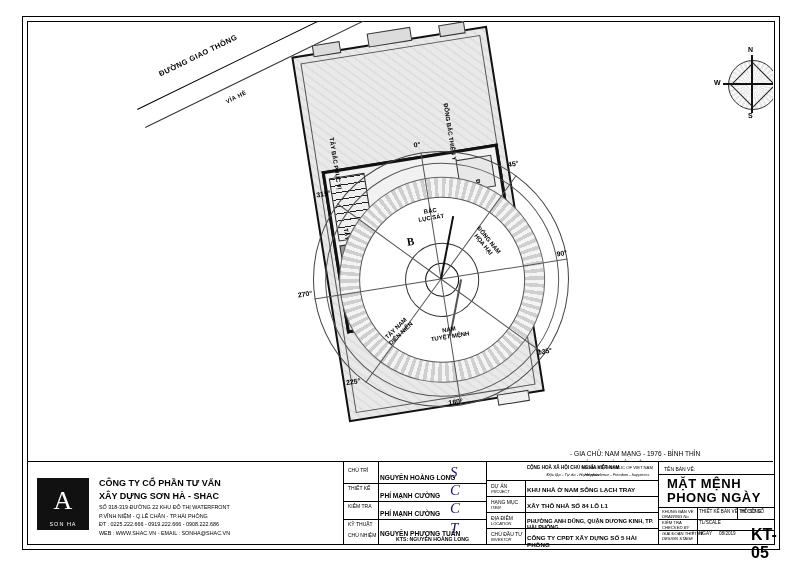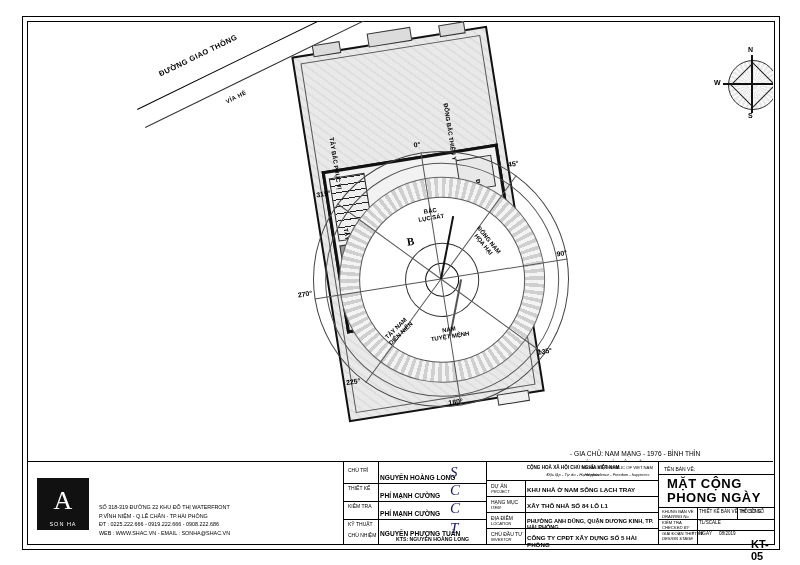--- a/index.html
+++ b/index.html
@@ -211,20 +211,24 @@
     </div>
   </div>
 
   <div class="tb">
 
     <div class="tb-col tb-c1">
       <div class="logo">
         <div class="logo-a">A</div>
         <div class="logo-txt">SON HA</div>
       </div>
+      <div class="co-name">
+        <div>CÔNG TY CỔ PHẦN TƯ VẤN</div>
+        <div>XÂY DỰNG SƠN HÀ - SHAC</div>
+      </div>
       <div class="co-addr">
         <div>SỐ 318-319 ĐƯỜNG 22 KHU ĐÔ THỊ WATERFRONT</div>
         <div>P.VĨNH NIỆM - Q.LÊ CHÂN - TP.HẢI PHÒNG</div>
         <div>ĐT : 0225.222.666 - 0919.222.666 - 0908.222.686</div>
         <div>WEB : WWW.SHAC.VN - EMAIL : SONHA@SHAC.VN</div>
       </div>
     </div>
 
 
     <div class="tb-col tb-c3">
@@ -279,21 +283,21 @@
       <div class="ct-lbl" style="left:4px;top:69px;">CHỦ ĐẦU TƯ</div>
       <div class="ct-lbl" style="left:4px;top:75px;font-style:italic;font-size:4px;">INVESTOR</div>
       <div class="ct-val" style="left:40px;top:72px;">CÔNG TY CPĐT XÂY DỰNG SỐ 5 HẢI PHÒNG</div>
 
       <div class="vl" style="left:38px;top:18px;height:64px;"></div>
     </div>
 
     <div class="tb-col tb-c5">
       <div class="tv-lbl">TÊN BẢN VẼ:</div>
       <div class="hl" style="left:0;top:12px;width:115px;"></div>
-      <div class="tv-title" style="top:14px;">MẶT CỘNG</div>
+      <div class="tv-title" style="top:14px;">MẶT MỆNH</div>
       <div class="tv-title" style="top:28px;">PHONG NGÀY</div>
       <div class="hl" style="left:0;top:45px;width:115px;"></div>
 
       <div class="tv-cellL" style="left:3px;top:47px;">KHUNG BẢN VẼ</div>
       <div class="tv-cellL" style="left:3px;top:52px;font-style:italic;">DRAWING No</div>
       <div class="tv-cellL" style="left:3px;top:58px;">KIỂM TRA</div>
       <div class="tv-cellL" style="left:3px;top:63px;font-style:italic;">CHECKED BY</div>
       <div class="tv-cellL" style="left:3px;top:69px;">GIAI ĐOẠN THIẾT KẾ</div>
       <div class="tv-cellL" style="left:3px;top:74px;font-style:italic;">DESIGN STAGE</div>
 
@@ -301,16 +305,16 @@
       <div class="tv-cellR" style="left:40px;top:58px;">TL/SCALE</div>
       <div class="tv-cellR" style="left:40px;top:69px;">NGÀY</div>
       <div class="tv-cellR" style="left:60px;top:69px;">08/2019</div>
       <div class="tv-cellR" style="left:82px;top:47px;">HỒ SƠ SỐ</div>
 
       <div class="vl" style="left:38px;top:45px;height:37px;"></div>
       <div class="vl" style="left:78px;top:45px;height:12px;"></div>
       <div class="hl" style="left:0;top:57px;width:115px;"></div>
       <div class="hl" style="left:0;top:68px;width:115px;"></div>
 
-      <div class="tv-code" style="left:80px;top:76px;font-size:11px;padding-left:12px;">KT-05</div>
+      <div class="tv-code" style="left:80px;top:64px;font-size:16px;padding-left:12px;">KT-05</div>
     </div>
   </div>
 </div>
 
 </body></html>

